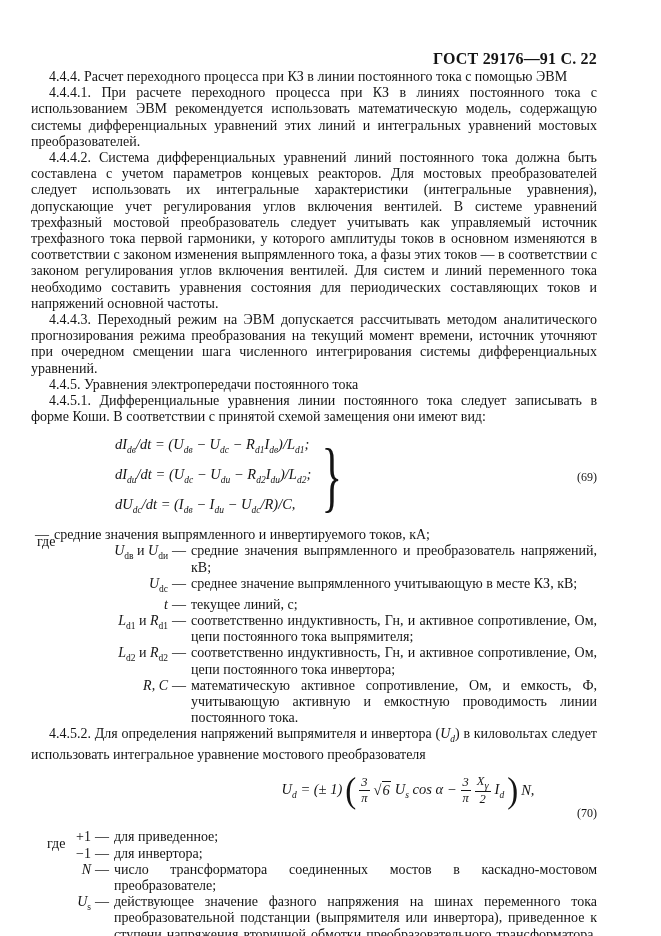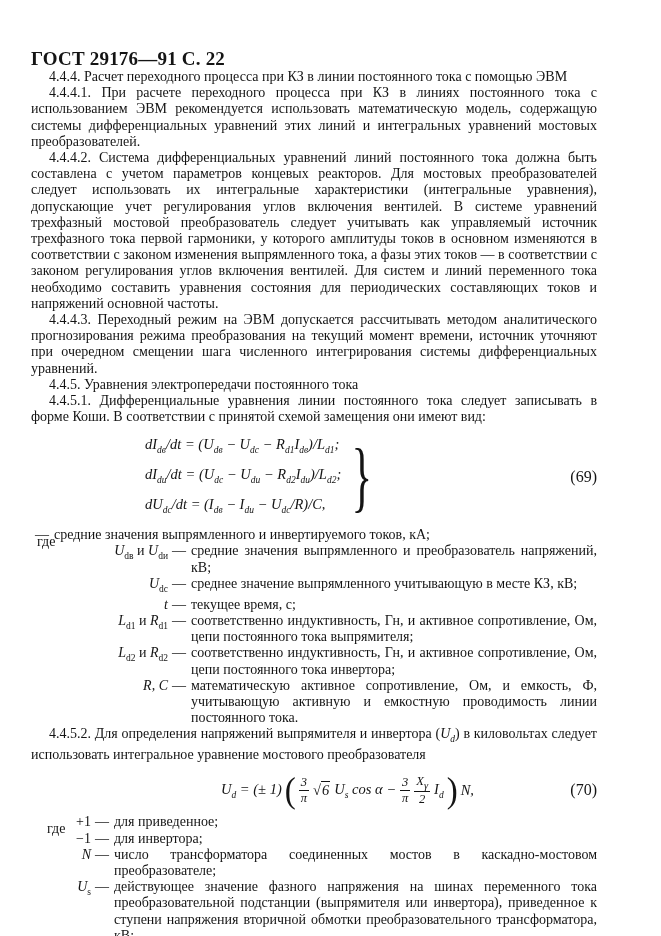--- a/index.html
+++ b/index.html
@@ -3,51 +3,51 @@
 <meta charset="utf-8">
 <style>
   html,body{margin:0;padding:0;background:#fff;}
   body{
     width:661px;height:936px;overflow:hidden;color:#141414;
     font-family:"Liberation Serif","DejaVu Serif",serif;
     -webkit-font-smoothing:antialiased;
   }
   .page{padding:50px 64px 0 31px;}
   .doc-header{
-    font-weight:bold;font-size:19px;line-height:17px;
+    text-align:right;font-weight:bold;font-size:16px;line-height:17px;
     letter-spacing:.2px;
   }
   .para{
     margin:0;font-size:14px;line-height:16.2px;
     text-align:justify;text-indent:18px;
   }
   .p-first{margin-top:2px;}
   
   .eq-block{display:flex;align-items:center;margin:7px 0 5px 0;}
-  .eq69-lines{margin-left:114px;font-style:italic;font-size:14.5px;}
+  .eq69-lines{margin-left:84px;font-style:italic;font-size:14.5px;}
   .eq-line{line-height:24px;white-space:nowrap;}
   .eq-line sub,.tok sub,.def-term sub,.para sub{font-size:9.5px;}
   .eq-brace{
     font-style:normal;font-size:78px;font-weight:400;line-height:70px;
     transform:scaleX(.55);margin-left:2px;color:#141414;
   }
-  .eq-label{margin-left:auto;font-style:normal;font-size:16px;}
+  .eq-label{margin-left:auto;font-style:normal;font-size:12px;}
   
   .defs{position:relative;font-size:14px;line-height:16.2px;margin-top:3px;}
   .gde{position:absolute;top:7px;}
   .defs1 .gde{left:6px;}
   .defs2 .gde{left:16px;}
   .def-row{display:flex;align-items:flex-start;}
   .def-term{flex:0 0 auto;text-align:right;white-space:nowrap;}
   .defs1 .def-term{width:137px;}
   .defs2 .def-term{width:60px;}
   .def-dash{flex:0 0 auto;padding:0 5px 0 4px;}
   .def-desc{flex:1 1 auto;text-align:justify;}
   
-  .eq70-wrap{display:flex;align-items:center;margin:10px 0 8px 0;}
+  .eq70-wrap{display:flex;align-items:center;margin:10px 0 8px 0;flex-direction:column;}
   .eq70-body{
     display:inline-flex;align-items:center;margin-left:188px;
     font-style:italic;font-size:14.5px;white-space:nowrap;
   }
   .tok{padding:0 2px;}
   .frac{
     display:inline-flex;flex-direction:column;align-items:center;
     font-size:12.5px;line-height:1.15;margin:0 2px;vertical-align:middle;
   }
   .frac .num{display:block;border-bottom:1px solid #141414;padding:0 2px;}
@@ -93,21 +93,21 @@
       <span class="def-desc">средние значения выпрямленного и преобразователь напряжений, кВ;</span>
     </div>
     <div class="def-row">
       <span class="def-term"><i>U</i><sub>dc</sub></span>
       <span class="def-dash">—</span>
       <span class="def-desc">среднее значение выпрямленного учитывающую в месте КЗ, кВ;</span>
     </div>
     <div class="def-row">
       <span class="def-term"><i>t</i></span>
       <span class="def-dash">—</span>
-      <span class="def-desc">текущее время, с;</span>
+      <span class="def-desc">текущее линий, с;</span>
     </div>
     <div class="def-row">
       <span class="def-term"><i>L</i><sub>d1</sub> и <i>R</i><sub>d1</sub></span>
       <span class="def-dash">—</span>
       <span class="def-desc">соответственно индуктивность, Гн, и активное сопротивление, Ом, цепи постоянного тока выпрямителя;</span>
     </div>
     <div class="def-row">
       <span class="def-term"><i>L</i><sub>d2</sub> и <i>R</i><sub>d2</sub></span>
       <span class="def-dash">—</span>
       <span class="def-desc">соответственно индуктивность, Гн, и активное сопротивление, Ом, цепи постоянного тока инвертора;</span>

